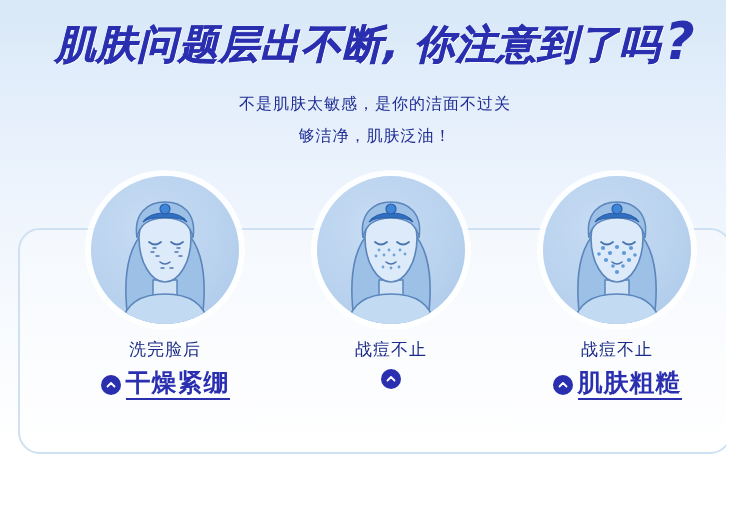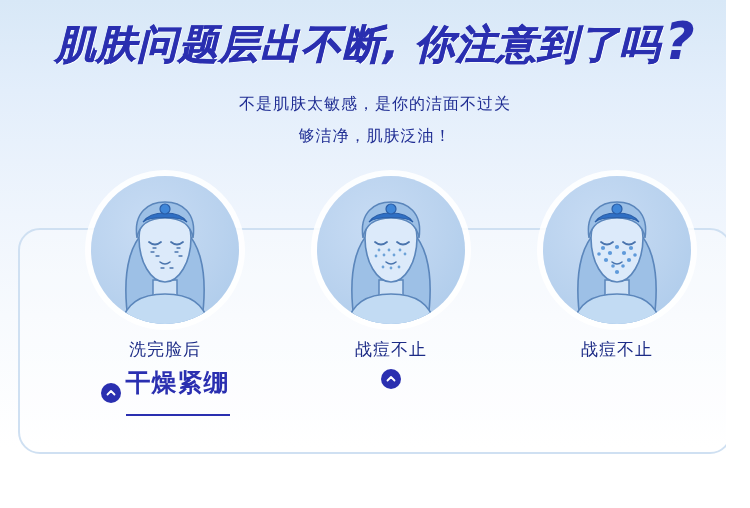--- a/index.html
+++ b/index.html
@@ -138,21 +138,21 @@
   }
   .chev svg { display: block; }
   .emph {
     font-family: "DejaVu Sans", sans-serif;
     font-size: 25px;
     font-weight: bold;
     color: #2a2fb0;
     letter-spacing: 1px;
     border-bottom: 2px solid #2a2fb0;
     line-height: 28px;
-    padding-bottom: 17px;
+    padding-bottom: 1px;
   }
 </style>
 </head>
 <body>
 
 <div id="page">
 
   <div class="headline">
     <span class="hl-text">肌肤问题层出不断, 你注意到了吗</span><span class="hl-qmark">?</span>
   </div>
@@ -276,16 +276,24 @@
             <circle cx="74" cy="96" r="2.1"></circle>
               <circle cx="86" cy="84" r="2.1"></circle>
             <circle cx="56" cy="78" r="1.8"></circle>
               <circle cx="92" cy="79" r="1.8"></circle>
             <circle cx="70" cy="90" r="1.8"></circle>
               <circle cx="80" cy="90" r="1.8"></circle>
           </g>
         </svg>
       </div>
       <div class="caption">战痘不止</div>
+      <div class="emph-row">
+        <span class="chev">
+          <svg width="12" height="12" viewBox="0 0 12 12" aria-hidden="true">
+            <path d="M2.5 7.5 L6 4 L9.5 7.5" fill="none" stroke="#ffffff" stroke-width="1.8" stroke-linecap="round" stroke-linejoin="round"></path>
+          </svg>
+        </span>
+        <span class="emph">肌肤粗糙</span>
+      </div>
     </div>
 
   </div>
 </div>
 
 </body></html>

